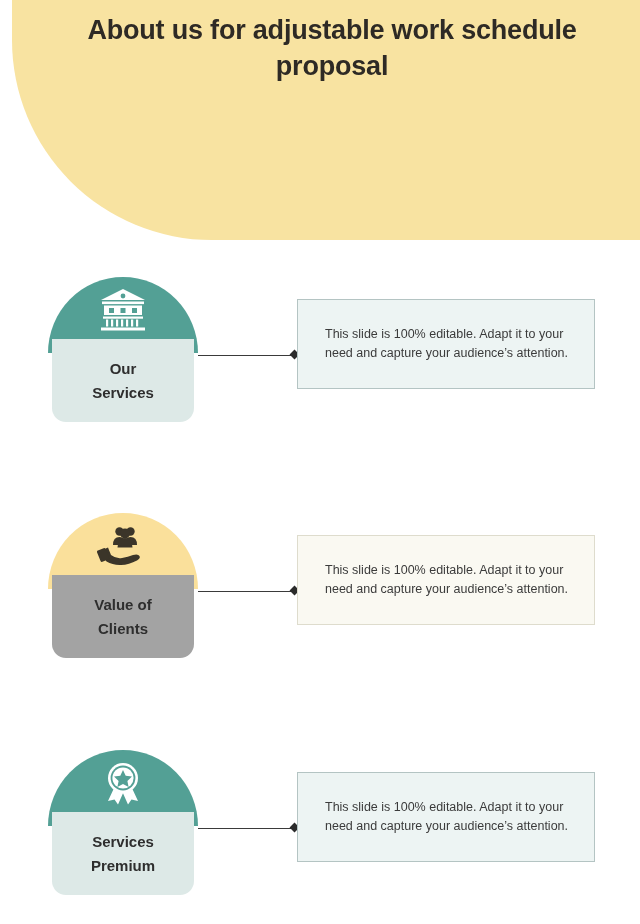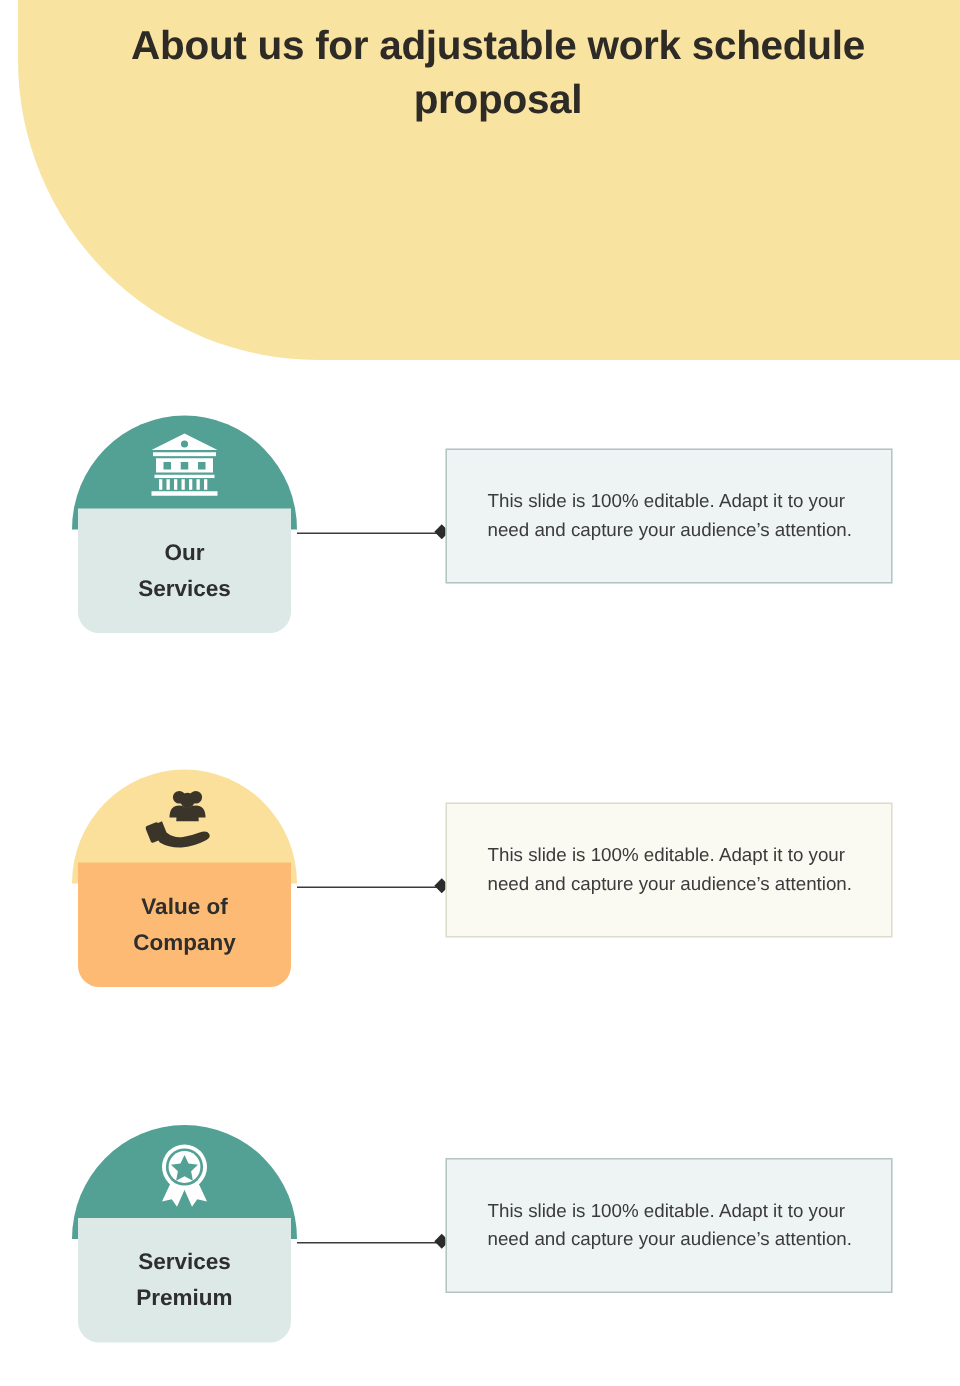--- a/index.html
+++ b/index.html
@@ -96,21 +96,21 @@
     width: 52px;
     height: 46px;
     z-index: 3;
   }
   .card-icon svg { display: block; width: 100%; height: 100%; }
 
   
   .theme-teal .card-dome { background: #53A095; }
   .theme-teal .card-body { background: #DDE9E7; }
   .theme-yellow .card-dome { background: #FAE09B; }
-  .theme-yellow .card-body { background: #fdba74; }
+  .theme-yellow .card-body { background: #a3a3a3; }
 
   
   .connector {
     position: absolute;
     top: 74px;
     left: 198px;
     width: 100px;
     height: 9px;
     z-index: 0;
   }
@@ -218,21 +218,21 @@
           <circle cx="28" cy="10.5" r="5"></circle>
           <path d="M20.5 24.5 q0 -9.5 7.5 -9.5 q7.5 0 7.5 9.5 z"></path>
         </g>
         <path d="M3 28 L11 24.5 L14 32 q5 4 11 3 q6 -1 11 -3 q5 -1.6 6.5 1 q1.3 2.4 -2.5 4.4 q-8 4.2 -16 4.6 q-8 0.4 -14.5 -3.4 z" fill="#3b3529"></path>
         <rect x="1.5" y="26" width="9" height="12" rx="1.4" transform="rotate(-22 6 32)" fill="#3b3529"></rect>
       </svg>
     </div>
     <div class="card-body">
       <div class="card-label">
         <div>Value of</div>
-        <div>Company</div>
+        <div>Clients</div>
       </div>
     </div>
   </div>
 
   <div class="connector">
     <div class="connector-line"></div>
     <div class="connector-dot"></div>
   </div>
 
   <div class="textbox tb-cream">

